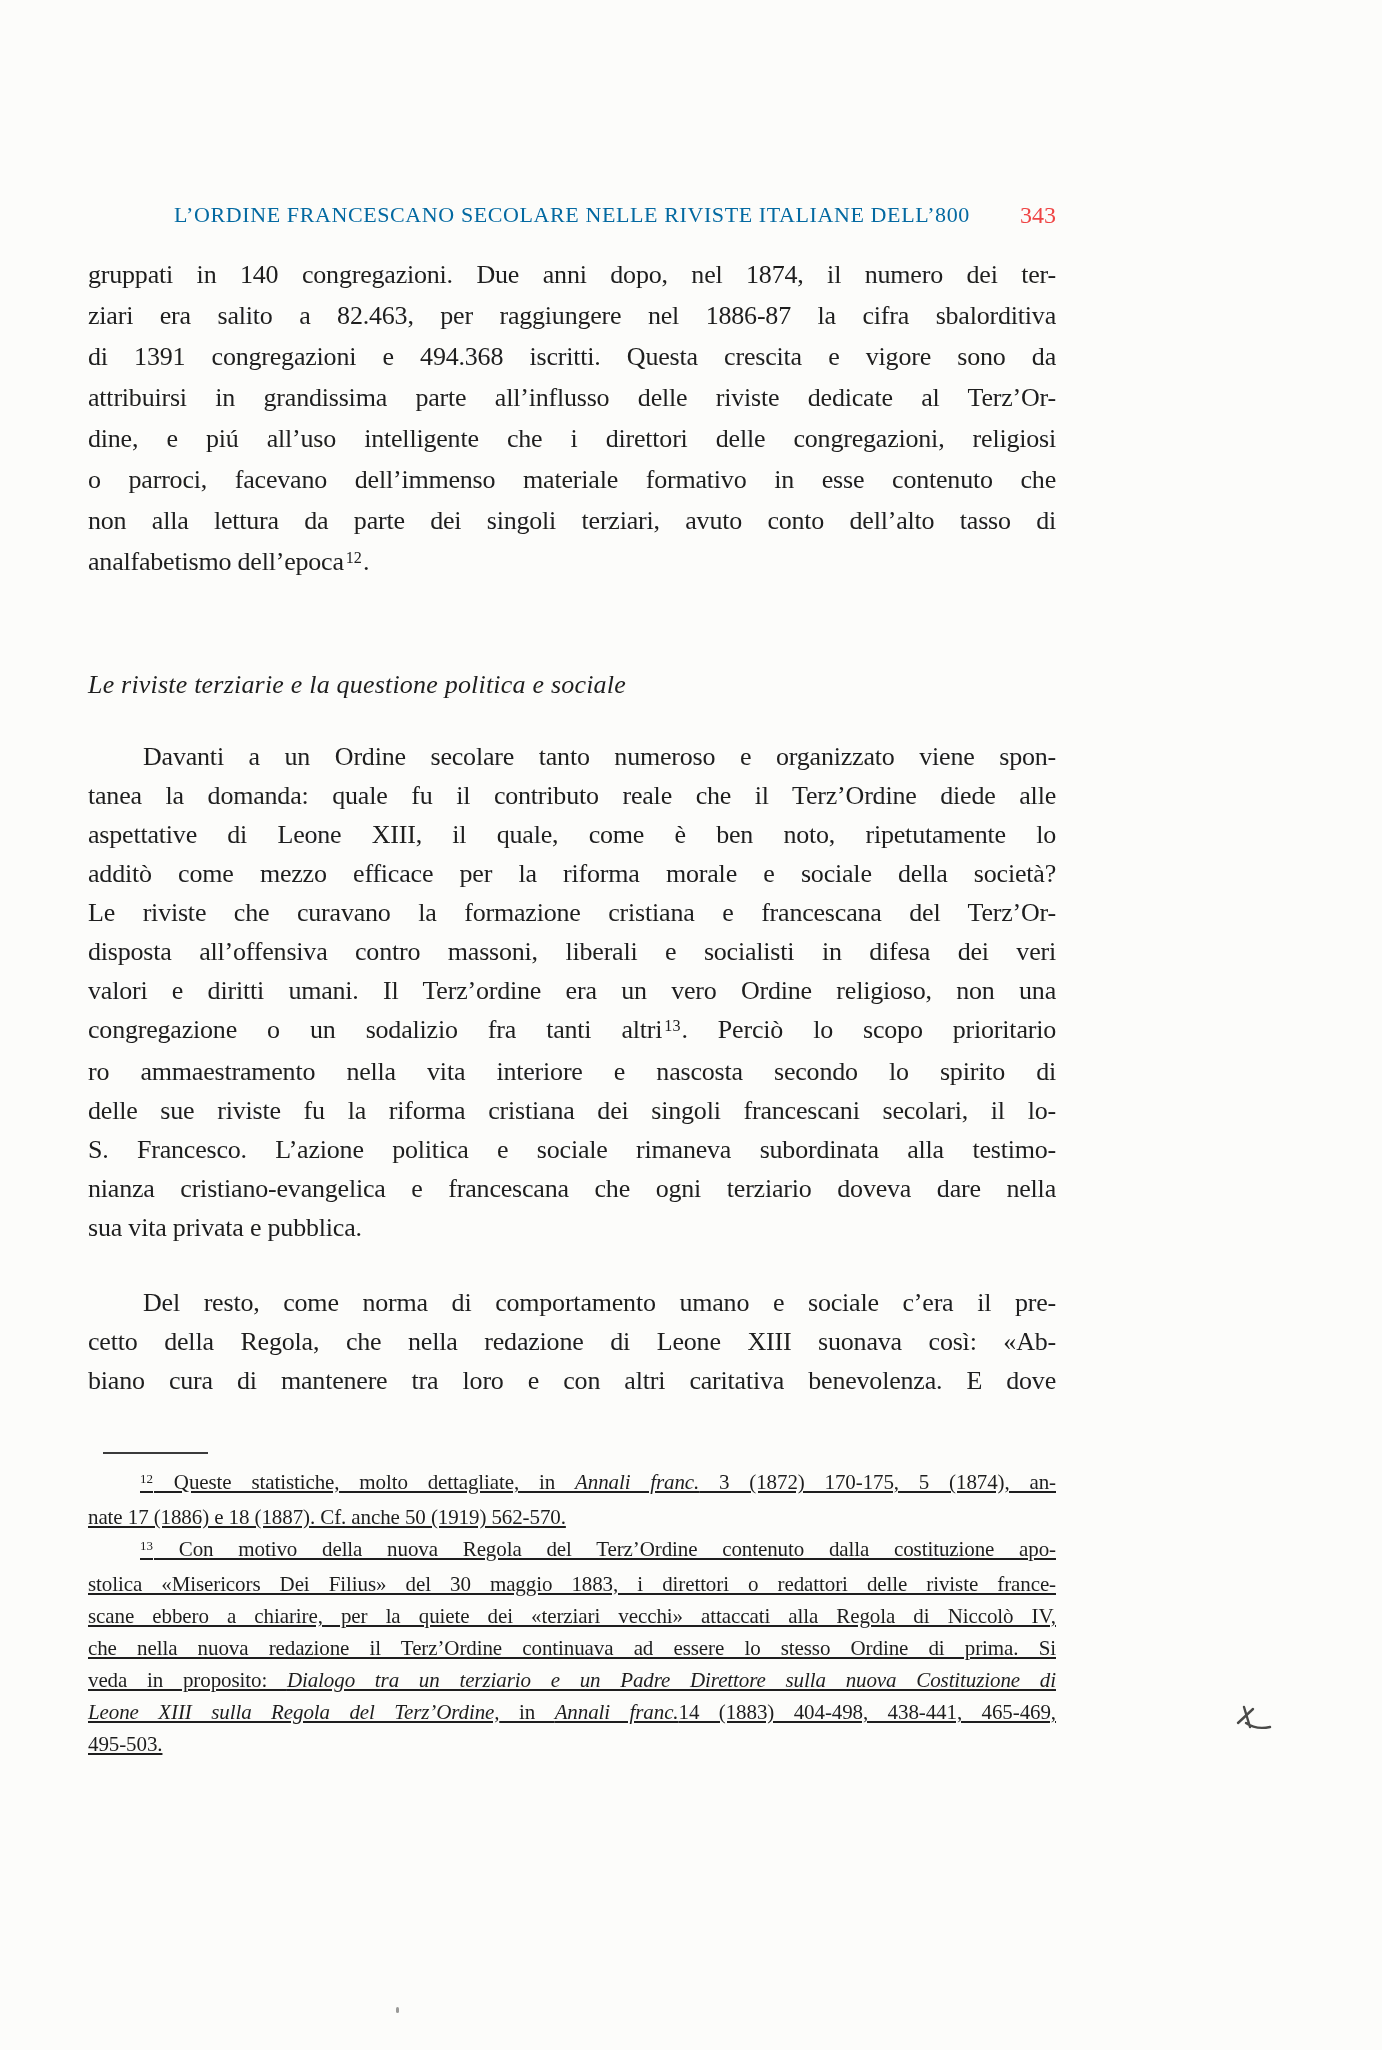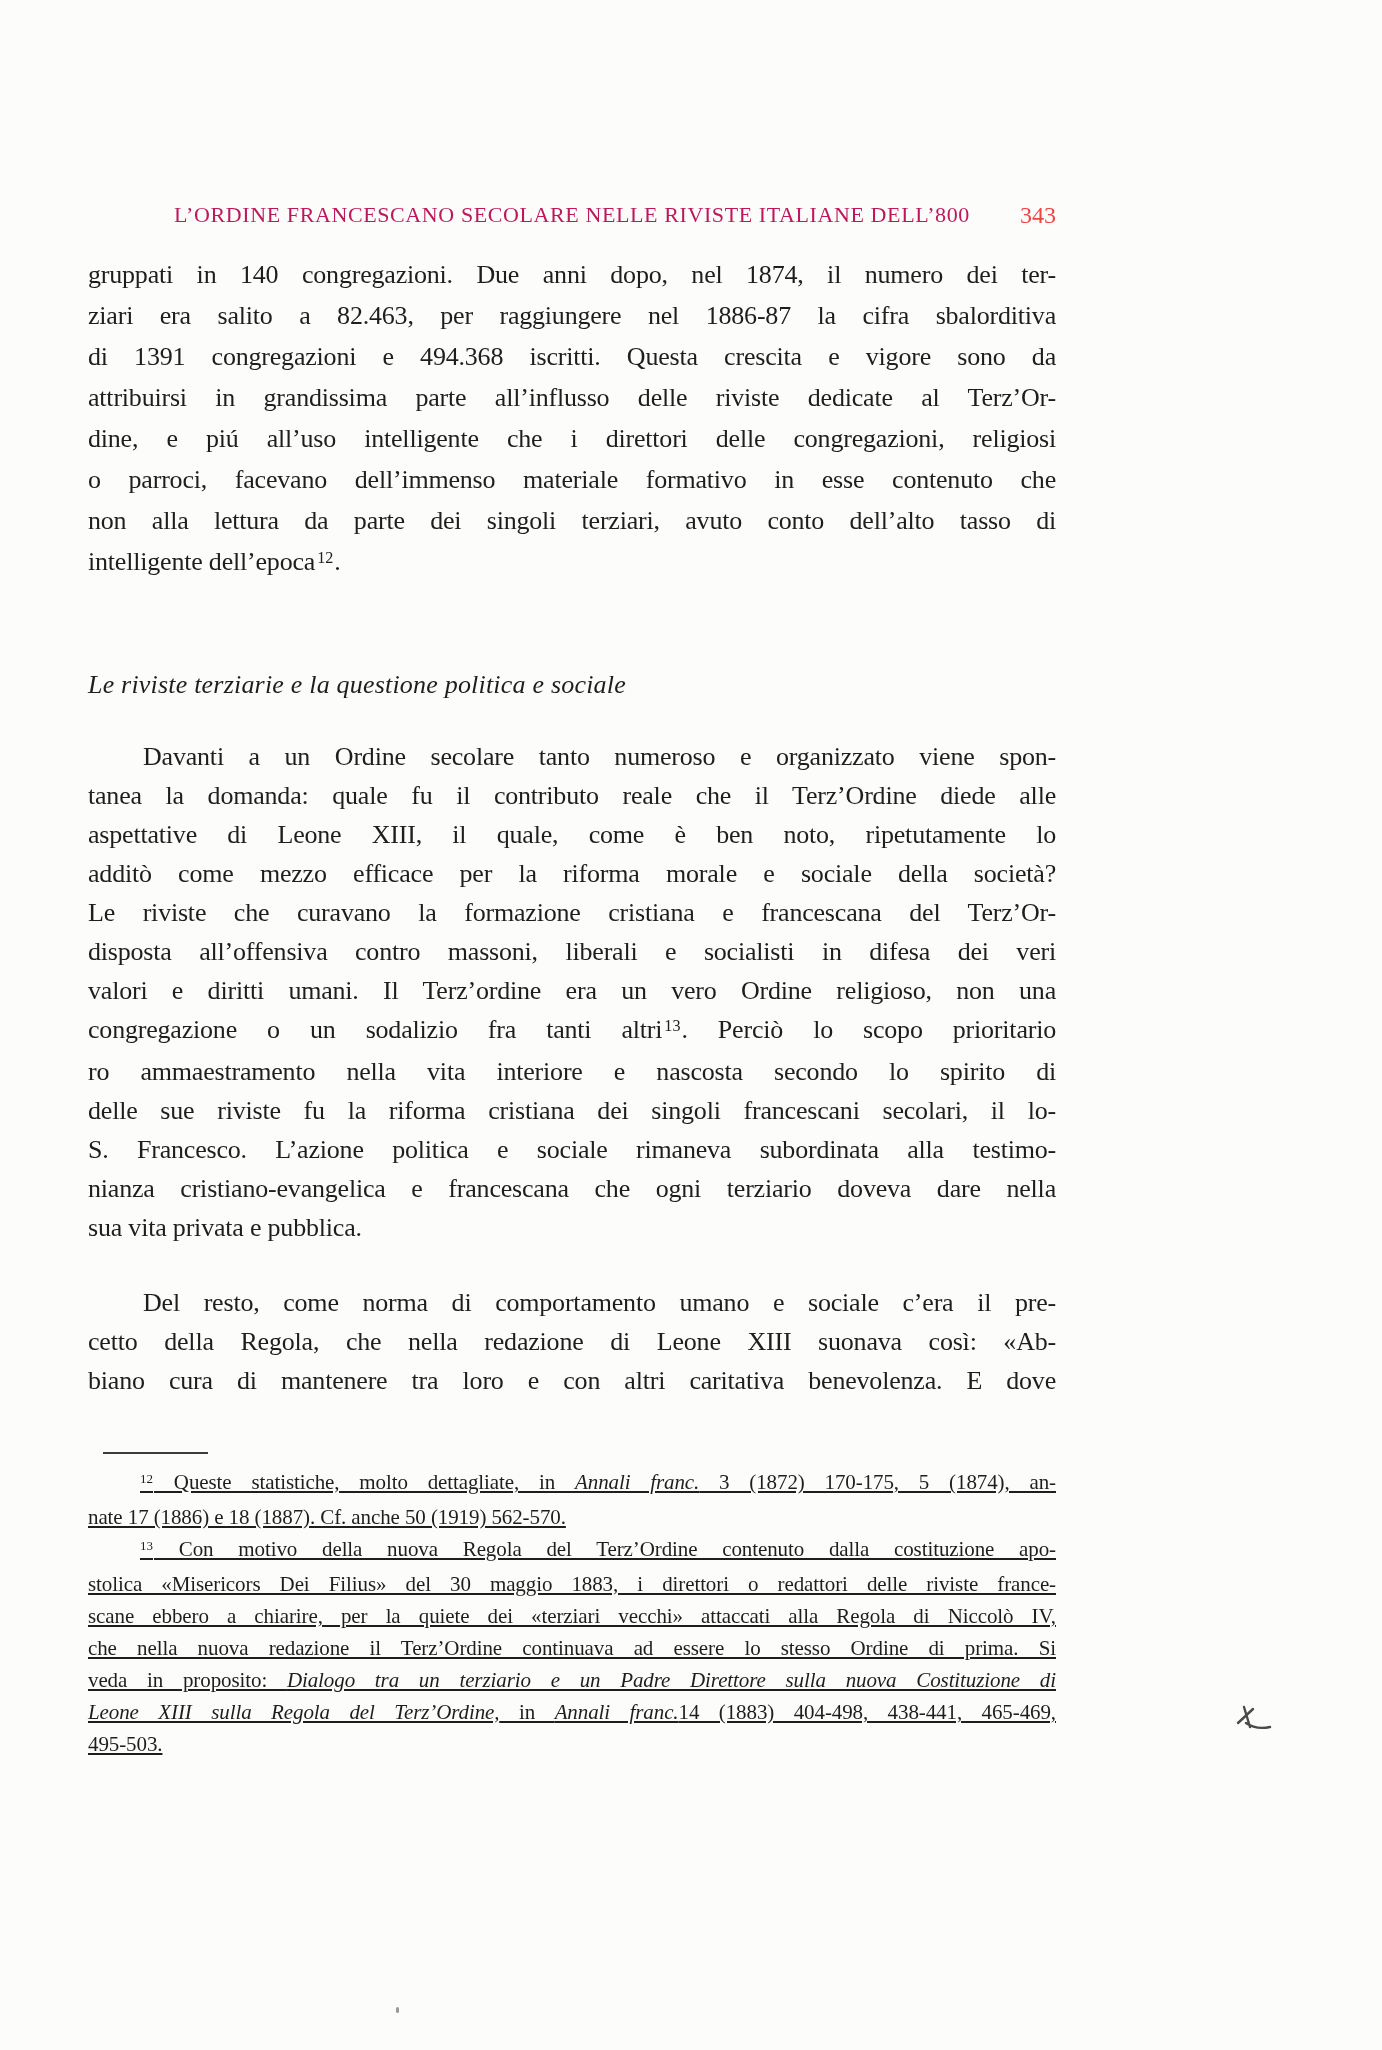--- a/index.html
+++ b/index.html
@@ -10,21 +10,21 @@
     font-family:"Liberation Serif","DejaVu Serif",serif;
     color:#1e1e1e;
     overflow:hidden;
   }
   .col{position:absolute;left:88px;width:968px;}
   
   .header{top:200px;height:30px;}
   .htitle{
     text-align:center;
     font-size:22px;letter-spacing:0.6px;
-    color:#be185d;
+    color:#0369a1;
     line-height:30px;
     white-space:nowrap;
   }
   .pagenum{
     position:absolute;right:0;top:0;
     font-size:24px;line-height:30px;color:#ef4444;
   }
   
   .para .line, .fns .line, .heading .line{
     text-align:left;
@@ -72,21 +72,21 @@
   </div>
 
   <div class="col para p1">
       <div class="line j"><span>gruppati in 140 congregazioni. Due anni dopo, nel 1874, il numero dei ter-</span></div>
       <div class="line j"><span>ziari era salito a 82.463, per raggiungere nel 1886-87 la cifra sbalorditiva</span></div>
       <div class="line j"><span>di 1391 congregazioni e 494.368 iscritti. Questa crescita e vigore sono da</span></div>
       <div class="line j"><span>attribuirsi in grandissima parte all’influsso delle riviste dedicate al Terz’Or-</span></div>
       <div class="line j"><span>dine, e piú all’uso intelligente che i direttori delle congregazioni, religiosi</span></div>
       <div class="line j"><span>o parroci, facevano dell’immenso materiale formativo in esse contenuto che</span></div>
       <div class="line j"><span>non alla lettura da parte dei singoli terziari, avuto conto dell’alto tasso di</span></div>
-      <div class="line"><span>intelligente dell’epoca</span><span class="sup">12</span><span>.</span></div>
+      <div class="line"><span>analfabetismo dell’epoca</span><span class="sup">12</span><span>.</span></div>
     </div>
 
   <div class="col heading">
       <div class="line"><span>Le riviste terziarie e la questione politica e sociale</span></div>
     </div>
 
   <div class="col para p2">
       <div class="line j ind"><span>Davanti a un Ordine secolare tanto numeroso e organizzato viene spon-</span></div>
       <div class="line j"><span>tanea la domanda: quale fu il contributo reale che il Terz’Ordine diede alle</span></div>
       <div class="line j"><span>aspettative di Leone XIII, il quale, come è ben noto, ripetutamente lo</span></div>

